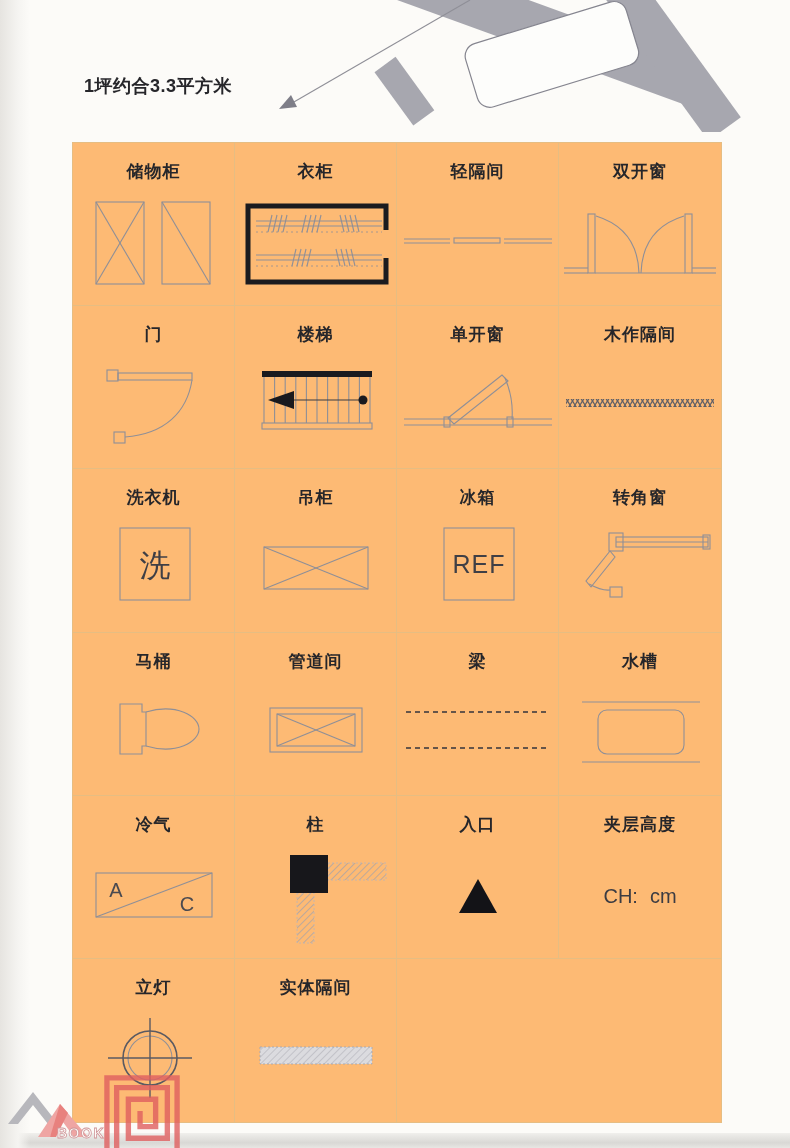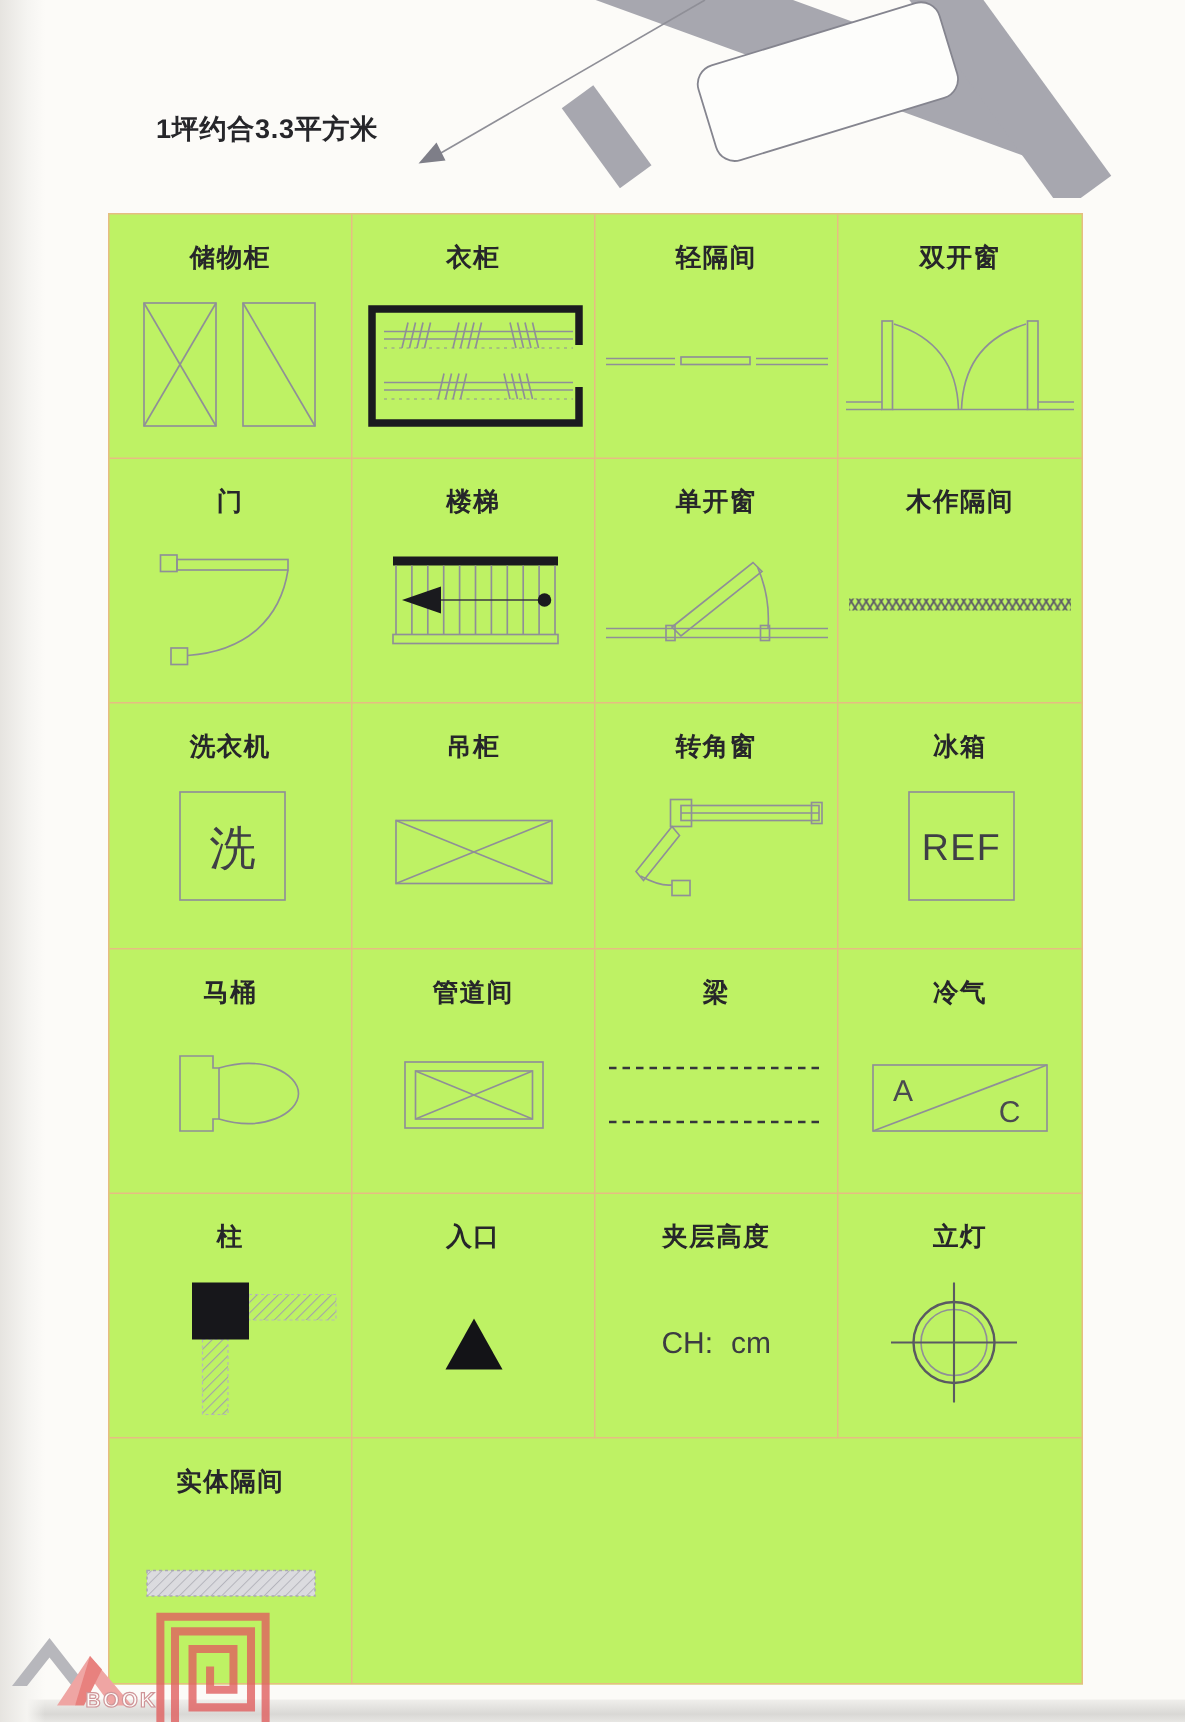--- a/index.html
+++ b/index.html
@@ -1,24 +1,24 @@
 <!DOCTYPE html>
 <html><head>
 <meta charset="utf-8">
 <style>
   html,body{margin:0;padding:0;}
   body{font-family:"Liberation Sans",sans-serif;}
   #page{position:relative;width:790px;height:1148px;background:#fcfbf8;overflow:hidden;}
   #page::before{content:"";position:absolute;left:0;top:0;width:30px;height:100%;
     background:linear-gradient(90deg,#e6e4e0,#f5f4f1 60%,rgba(252,251,248,0));pointer-events:none;z-index:5;}
-  .note{position:absolute;left:104px;top:74px;font-size:18px;font-weight:700;color:#26262a;letter-spacing:.5px;z-index:2;}
+  .note{position:absolute;left:84px;top:74px;font-size:18px;font-weight:700;color:#26262a;letter-spacing:.5px;z-index:2;}
   .plan-frag{position:absolute;left:0;top:0;z-index:1;}
   .grid{position:absolute;left:72px;top:142px;width:648px;height:979px;
     display:grid;grid-template-columns:repeat(4,1fr);grid-template-rows:repeat(6,1fr);
-    border:1.5px solid #e6bd82;background:#bef264;z-index:2;text-align:center;}
+    border:1.5px solid #e6bd82;background:#fdba74;z-index:2;text-align:center;}
   .cell{border-right:1.5px solid #e6bd82;border-bottom:1.5px solid #e6bd82;
     display:flex;flex-direction:column;align-items:center;overflow:hidden;}
   .cell:nth-child(4n){border-right:none;}
   .cell:nth-child(n+21){border-bottom:none;}
   .cell-label{margin-top:17px;font-size:17px;font-weight:700;color:#26262a;letter-spacing:1px;}
   .cell-sym{flex:1;display:flex;align-items:center;justify-content:center;width:100%;}
   .sym{display:block;}
   .sym *{fill:none;stroke:#8f8f97;stroke-width:1.1;}
   .sym text{fill:#3f3f45;stroke:none;font-family:"Liberation Sans",sans-serif;}
   .ch-text{font-size:20px;color:#3c3c42;display:flex;gap:12px;}
@@ -209,45 +209,45 @@
       <div class="cell-sym">
           <svg class="sym" width="160" height="100" viewBox="0 0 160 100">
         <rect x="28" y="27" width="104" height="42"></rect>
         <line x1="28" y1="27" x2="132" y2="69"></line>
             <line x1="28" y1="69" x2="132" y2="27"></line>
       </svg>
         </div>
     </div>
 
     <div class="cell">
+      <div class="cell-label">冰箱</div>
+      <div class="cell-sym">
+          <svg class="sym" width="160" height="100" viewBox="0 0 160 100">
+        <rect x="46" y="8" width="70" height="72"></rect>
+        <text x="81" y="53" text-anchor="middle" font-size="25" style="letter-spacing:1px">REF</text>
+      </svg>
+        </div>
+    </div>
+
+    <div class="cell">
       <div class="cell-label">转角窗</div>
       <div class="cell-sym">
           <svg class="sym" width="160" height="100" viewBox="0 0 160 100">
         <rect x="56" y="17" width="92" height="10"></rect>
         <line x1="56" y1="22" x2="148" y2="22"></line>
         <rect x="143" y="15" width="7" height="14"></rect>
         <rect x="49" y="13" width="14" height="18"></rect>
         <polygon points="50,31 26,61 31,67 55,37"></polygon>
         <path d="M29,64 Q42,71 50,70"></path>
         <rect x="50" y="67" width="12" height="10"></rect>
       </svg>
         </div>
     </div>
 
     <div class="cell">
-      <div class="cell-label">冰箱</div>
-      <div class="cell-sym">
-          <svg class="sym" width="160" height="100" viewBox="0 0 160 100">
-        <rect x="46" y="8" width="70" height="72"></rect>
-        <text x="81" y="53" text-anchor="middle" font-size="25" style="letter-spacing:1px">REF</text>
-      </svg>
-        </div>
-    </div>
-
-    <div class="cell">
       <div class="cell-label">马桶</div>
       <div class="cell-sym">
           <svg class="sym" width="160" height="100" viewBox="0 0 160 100">
         <path d="M46,20 h22 v8 h4 v34 h-4 v8 h-22 Z"></path>
         <path d="M72,28 C102,19 125,32 125,45 C125,58 102,71 72,62"></path>
       </svg>
         </div>
     </div>
 
     <div class="cell">
@@ -265,20 +265,30 @@
     <div class="cell">
       <div class="cell-label">梁</div>
       <div class="cell-sym">
           <svg class="sym" width="160" height="100" viewBox="0 0 160 100">
         <line x1="8" y1="28" x2="152" y2="28" style="stroke:#35353b;stroke-width:1.6;stroke-dasharray:5 4"></line>
         <line x1="8" y1="64" x2="152" y2="64" style="stroke:#35353b;stroke-width:1.6;stroke-dasharray:5 4"></line>
       </svg>
         </div>
     </div>
 
+    <div class="cell">
+      <div class="cell-label">水槽</div>
+      <div class="cell-sym">
+          <svg class="sym" width="160" height="100" viewBox="0 0 160 100">
+        <line x1="22" y1="18" x2="140" y2="18"></line>
+        <rect x="38" y="26" width="86" height="44" rx="9"></rect>
+        <line x1="22" y1="78" x2="140" y2="78"></line>
+      </svg>
+        </div>
+    </div>
 
 
     <div class="cell">
       <div class="cell-label">冷气</div>
       <div class="cell-sym">
           <svg class="sym" width="160" height="100" viewBox="0 0 160 100">
         <rect x="22" y="26" width="116" height="44"></rect>
         <line x1="22" y1="70" x2="138" y2="26"></line>
         <text x="42" y="50" text-anchor="middle" font-size="20" style="fill:#4a4a50">A</text>
         <text x="113" y="64" text-anchor="middle" font-size="20" style="fill:#4a4a50">C</text>

